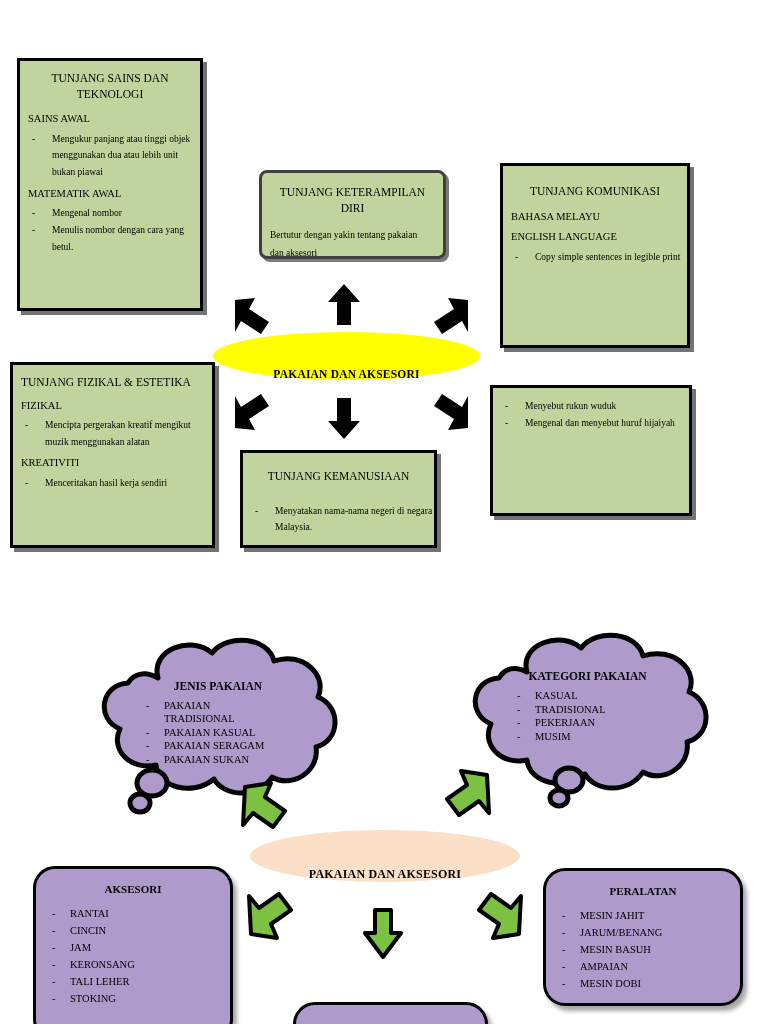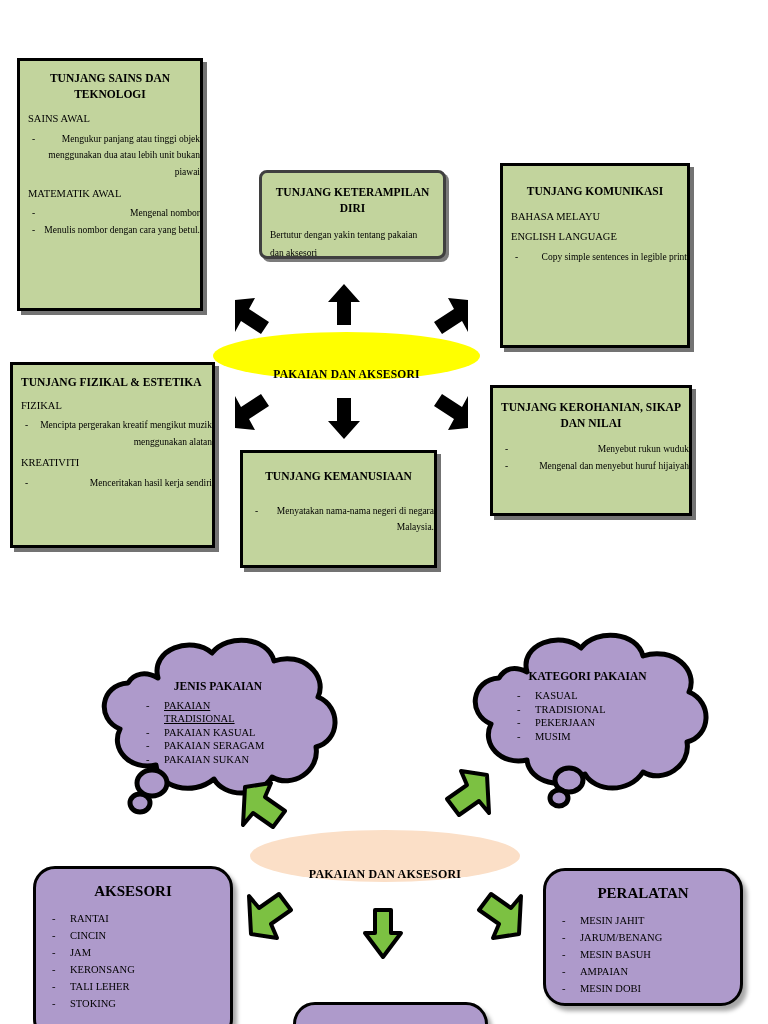--- a/index.html
+++ b/index.html
@@ -5,31 +5,31 @@
   html,body{margin:0;padding:0;background:#ffffff;}
   body{width:768px;height:1024px;position:relative;overflow:hidden;
        font-family:"Liberation Serif","DejaVu Serif",serif;color:#000;}
   .stage{position:absolute;inset:0;}
 
   
   .gbox{position:absolute;background:#c2d49d;border:3px solid #000;box-sizing:border-box;}
   .gbox.shadow-grey{border:3px solid #3f3f3f;box-shadow:3px 3px 0 #7b7b7b;}
   .gbox.shadow-dark{box-shadow:4px 4px 0 rgba(0,0,0,.55);}
 
-  .title{font-weight:bold;text-align:center;line-height:1.35;}
+  .title{font-weight:normal;text-align:center;line-height:1.35;}
   .sub{font-weight:normal;line-height:1.4;}
   ul.dash{list-style:none;margin:0;padding:0;}
   ul.dash li{position:relative;padding-left:26px;line-height:1.55;}
   ul.dash li:before{content:"-";position:absolute;left:8px;top:0;}
 
   
   .t1 .title{font-size:11.5px;margin:10px 6px 10px;}
   .t1 .sub{font-size:10.5px;margin:6px 0 2px 8px;}
   .t1 ul.dash{font-size:9.5px;margin:4px 0 6px 0;}
-  .t1 ul.dash li{padding-left:16px;line-height:1.75;text-align:right;}
+  .t1 ul.dash li{padding-left:32px;line-height:1.75;}
   .t1 ul.dash li:before{left:12px;}
 
   
   .ellipse{position:absolute;display:flex;align-items:flex-end;justify-content:center;
            border-radius:50%;text-align:center;font-weight:bold;}
   #yellow-ellipse{background:#ffff00;font-size:11.5px;letter-spacing:.2px;}
   #peach-ellipse{background:#fbdfc7;font-size:12px;letter-spacing:.2px;}
 
   
   .cloud{position:absolute;}
@@ -37,21 +37,21 @@
   .cloud .cloud-text{position:absolute;left:0;top:0;width:100%;height:100%;
         display:flex;flex-direction:column;align-items:center;}
   .cloud .c-title{font-weight:bold;font-size:11.5px;margin-top:18%;}
   .cloud ul.dash{font-size:10.5px;margin-top:7px;}
   .cloud ul.dash li{padding-left:28px;line-height:1.28;}
   .cloud ul.dash li:before{left:10px;}
 
   
   .pbox{position:absolute;background:#ae9acb;border:3px solid #000;border-radius:22px;
         box-sizing:border-box;box-shadow:4px 5px 4px rgba(0,0,0,.35);}
-  .pbox .c-title{font-weight:bold;font-size:15px;text-align:center;margin-top:14px;}
+  .pbox .c-title{font-weight:bold;font-size:11px;text-align:center;margin-top:14px;}
   .pbox ul.dash{font-size:10.5px;margin-top:10px;}
   .pbox ul.dash li{padding-left:34px;line-height:1.62;}
   .pbox ul.dash li:before{left:16px;}
 
   
   .arrow{position:absolute;}
   .arrow svg{display:block;overflow:visible;}
 </style>
 </head>
 <body>
@@ -91,28 +91,27 @@
     <ul class="dash">
       <li>Mencipta pergerakan kreatif mengikut muzik menggunakan alatan</li>
     </ul>
     <div class="sub">KREATIVITI</div>
     <ul class="dash">
       <li>Menceritakan hasil kerja sendiri</li>
     </ul>
   </div>
 
   <div class="gbox shadow-dark t1" style="left:490px;top:385px;width:202px;height:131px;">
-    <div class="title" style="margin-top:12px;">TUNJANG KEROHANIAN, SIKAP DAN NILAI</div>
     <ul class="dash" style="margin-top:10px;">
       <li>Menyebut rukun wuduk</li>
       <li>Mengenal dan menyebut huruf hijaiyah</li>
     </ul>
   </div>
 
-  <div class="gbox shadow-dark t1" style="left:240px;top:450px;width:197px;height:118px;">
+  <div class="gbox shadow-dark t1" style="left:240px;top:450px;width:197px;height:98px;">
     <div class="title" style="margin-top:16px;">TUNJANG KEMANUSIAAN</div>
     <ul class="dash" style="margin-top:18px;">
       <li>Menyatakan nama-nama negeri di negara Malaysia.</li>
     </ul>
   </div>
 
   <div class="ellipse" id="yellow-ellipse" style="left:213px;top:332px;width:267px;height:48px;">
     <span>PAKAIAN DAN AKSESORI</span>
   </div>
 
@@ -155,21 +154,21 @@
                  C232 138 204 156 184 144 C170 166 136 164 126 146
                  C104 164 70 154 68 132 C42 138 22 116 32 96
                  C8 86 12 52 40 50 C46 40 58 38 70 45 Z"></path>
         <ellipse cx="64" cy="150" rx="15" ry="13"></ellipse>
         <ellipse cx="52" cy="170" rx="10" ry="9"></ellipse>
       </g>
     </svg>
     <div class="cloud-text">
       <div class="c-title">JENIS PAKAIAN</div>
       <ul class="dash" style="align-self:flex-start;margin-left:48px;">
-        <li style="max-width:118px;text-decoration:underline;">PAKAIAN TRADISIONAL</li>
+        <li style="max-width:118px;">PAKAIAN TRADISIONAL</li>
         <li>PAKAIAN KASUAL</li>
         <li>PAKAIAN SERAGAM</li>
         <li>PAKAIAN SUKAN</li>
       </ul>
     </div>
   </div>
 
   <div class="cloud" style="left:455px;top:628px;width:265px;height:160px;">
     <svg width="265" height="175" viewBox="0 0 265 175" aria-hidden="true">
       <g fill="#ae9acb" stroke="#000" stroke-width="5" stroke-linejoin="round">

